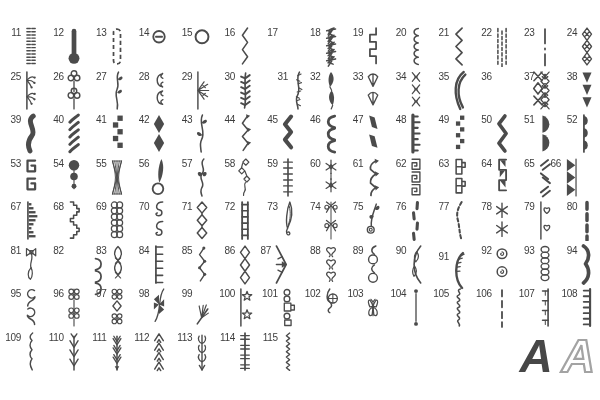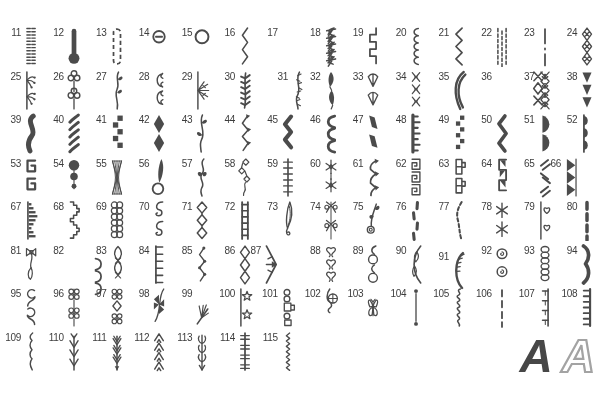--- a/index.html
+++ b/index.html
@@ -594,21 +594,21 @@
           <circle cx="10.6" cy="29.6" r="1.5" fill="#4b4b4b"></circle>
           <circle cx="5.6" cy="23.2" r="1.5" fill="#4b4b4b"></circle>
         </svg>
       </div>
       <div class="cell" style="left: 216px; top: 243.5px;">
         <span class="num">86</span>
         <svg viewBox="0 0 16 40" class="glyph">
           <path d="M8 2L12.4 8.15L8 14.3L3.6 8.15ZM8 14.3L12.4 20.450000000000003L8 26.6L3.6 20.450000000000003ZM8 26.6L12.4 32.75L8 38.900000000000006L3.6 32.75Z" fill="none" stroke="#4b4b4b" stroke-width="1.4" stroke-linecap="round" stroke-linejoin="round"></path>
         </svg>
       </div>
-      <div class="cell" style="left: 242px; top: 243.5px;">
+      <div class="cell" style="left: 252px; top: 243.5px;">
         <span class="num">87</span>
         <svg viewBox="0 0 16 40" class="glyph">
           <path d="M3.6 2L13 20L3.6 38" fill="none" stroke="#4b4b4b" stroke-width="1.7" stroke-linecap="round" stroke-linejoin="round"></path>
           <path d="M3.6 20H11.4" fill="none" stroke="#4b4b4b" stroke-width="1.6" stroke-linecap="round" stroke-linejoin="round"></path>
           <path d="M13.8 20L8.8 16.8V23.2Z" fill="#4b4b4b" stroke="none"></path>
           <path d="M5 14.5L9.2 12.3M5 25.5L9.2 27.7" fill="none" stroke="#4b4b4b" stroke-width="1.2" stroke-linecap="round" stroke-linejoin="round"></path>
         </svg>
       </div>
       <div class="cell" style="left: 301.6px; top: 243.5px;">
         <span class="num">88</span>

